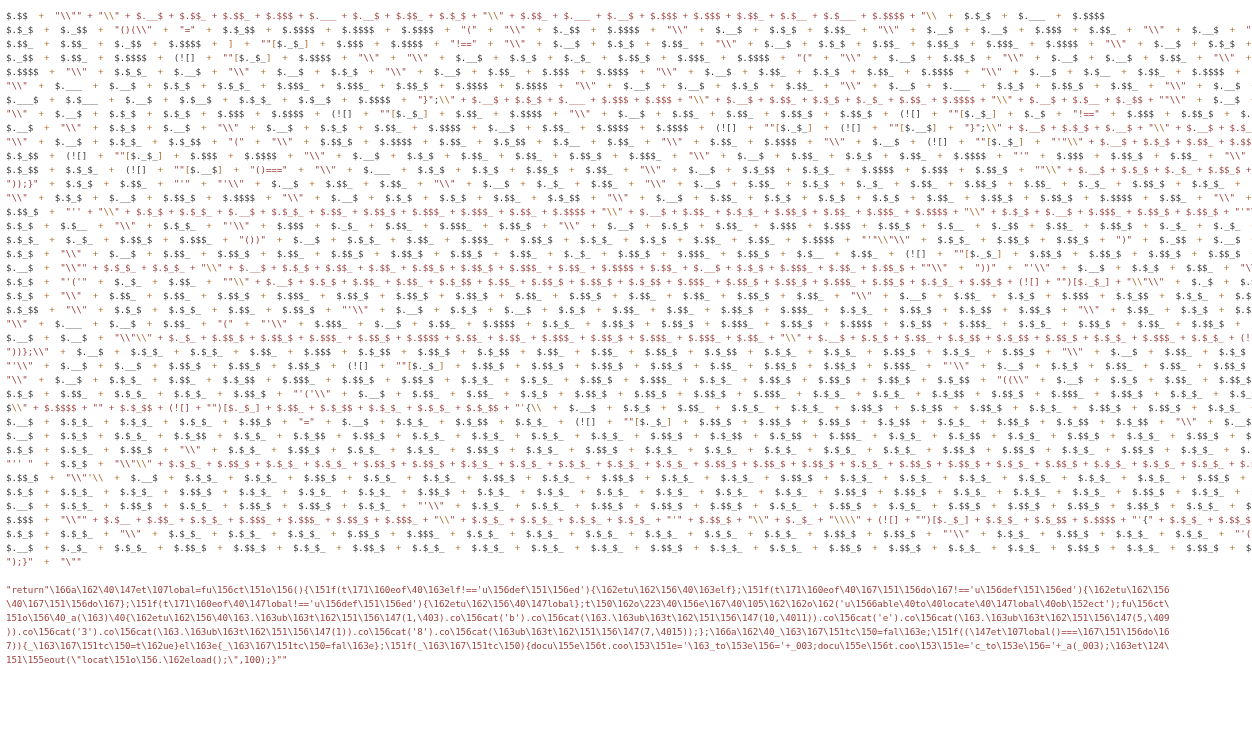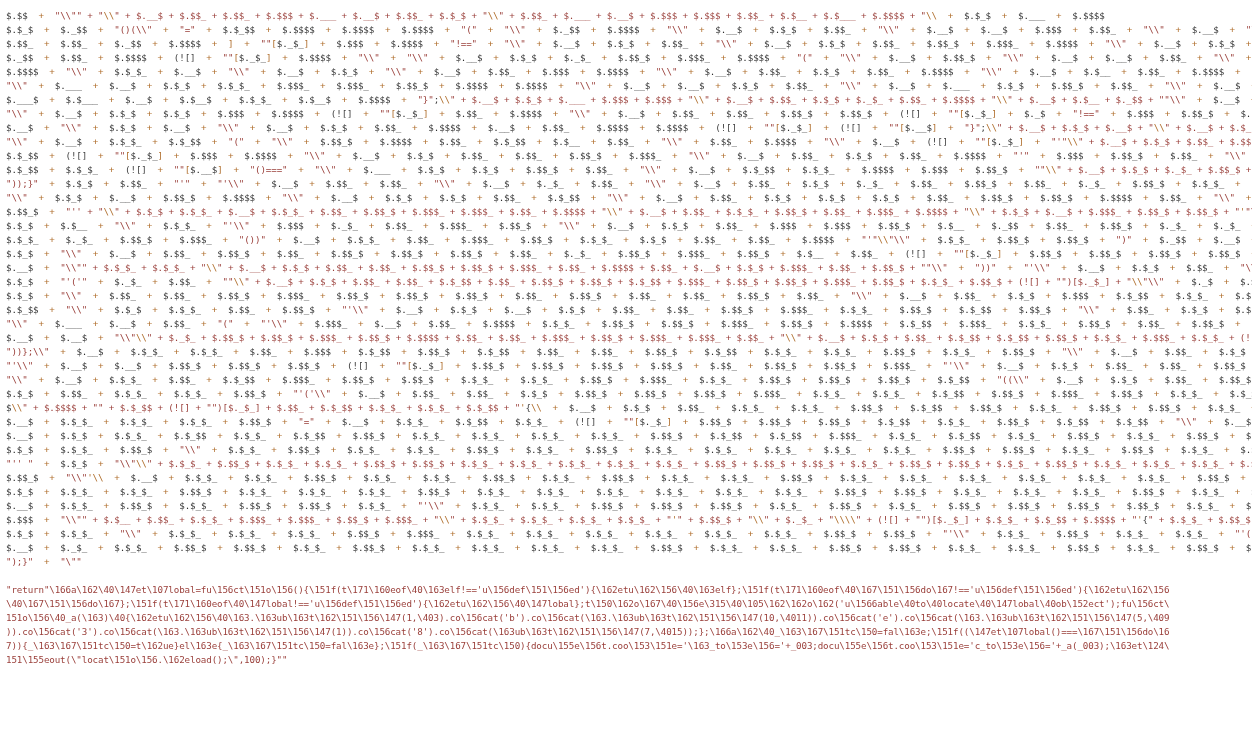--- a/index.html
+++ b/index.html
@@ -74,20 +74,20 @@
 <span class="dstr">"'' "</span><span> </span><span class="lit"> + </span><span> </span><span class="default">$.$_$</span><span> </span><span class="lit"> + </span><span> </span><span class="dstr">"\\"</span><span class="lit">\\</span><span class="dstr">" + $.$_$_ + $.$$_$ + $.$_$_ + $.$_$_ + $.$$_$ + $.$$_$ + $.$_$_ + $.$_$_ + $.$_$_ + $.$_$_ + $.$_$_ + $.$$_$ + $.$$_$ + $.$$_$ + $.$_$_ + $.$$_$ + $.$$_$ + $.$_$_ + $.$$_$ + $.$_$_ + $.$_$_ + $.$_$_ + $.$_$_ + $.$_$_ + "</span>
 <span class="default">$.$$_$</span><span> </span><span class="lit"> + </span><span> </span><span class="dstr">"\\"</span><span class="lit">'\\</span><span> </span><span class="lit"> + </span><span> </span><span class="default">$.__$</span><span> </span><span class="lit"> + </span><span> </span><span class="default">$.$_$_</span><span> </span><span class="lit"> + </span><span> </span><span class="default">$.$_$_</span><span> </span><span class="lit"> + </span><span> </span><span class="default">$.$$_$</span><span> </span><span class="lit"> + </span><span> </span><span class="default">$.$_$_</span><span> </span><span class="lit"> + </span><span> </span><span class="default">$.$_$_</span><span> </span><span class="lit"> + </span><span> </span><span class="default">$.$$_$</span><span> </span><span class="lit"> + </span><span> </span><span class="default">$.$_$_</span><span> </span><span class="lit"> + </span><span> </span><span class="default">$.$$_$</span><span> </span><span class="lit"> + </span><span> </span><span class="default">$.$_$_</span><span> </span><span class="lit"> + </span><span> </span><span class="default">$.$_$_</span><span> </span><span class="lit"> + </span><span> </span><span class="default">$.$$_$</span><span> </span><span class="lit"> + </span><span> </span><span class="default">$.$_$_</span><span> </span><span class="lit"> + </span><span> </span><span class="default">$.$_$_</span><span> </span><span class="lit"> + </span><span> </span><span class="default">$.$_$_</span><span> </span><span class="lit"> + </span><span> </span><span class="default">$.$_$_</span><span> </span><span class="lit"> + </span><span> </span><span class="default">$.$_$_</span><span> </span><span class="lit"> + </span><span> </span><span class="default">$.$_$_</span><span> </span><span class="lit"> + </span><span> </span><span class="default">$.$$_$</span><span> </span><span class="lit"> + </span><span> </span>
 <span class="default">$.$_$</span><span> </span><span class="lit"> + </span><span> </span><span class="default">$.$_$_</span><span> </span><span class="lit"> + </span><span> </span><span class="default">$.$_$_</span><span> </span><span class="lit"> + </span><span> </span><span class="default">$.$$_$</span><span> </span><span class="lit"> + </span><span> </span><span class="default">$.$_$_</span><span> </span><span class="lit"> + </span><span> </span><span class="default">$.$_$_</span><span> </span><span class="lit"> + </span><span> </span><span class="default">$.$_$_</span><span> </span><span class="lit"> + </span><span> </span><span class="default">$.$$_$</span><span> </span><span class="lit"> + </span><span> </span><span class="default">$.$_$_</span><span> </span><span class="lit"> + </span><span> </span><span class="default">$.$_$_</span><span> </span><span class="lit"> + </span><span> </span><span class="default">$.$_$_</span><span> </span><span class="lit"> + </span><span> </span><span class="default">$.$_$_</span><span> </span><span class="lit"> + </span><span> </span><span class="default">$.$_$_</span><span> </span><span class="lit"> + </span><span> </span><span class="default">$.$_$_</span><span> </span><span class="lit"> + </span><span> </span><span class="default">$.$$_$</span><span> </span><span class="lit"> + </span><span> </span><span class="default">$.$$_$</span><span> </span><span class="lit"> + </span><span> </span><span class="default">$.$_$_</span><span> </span><span class="lit"> + </span><span> </span><span class="default">$.$_$_</span><span> </span><span class="lit"> + </span><span> </span><span class="default">$.$_$_</span><span> </span><span class="lit"> + </span><span> </span><span class="default">$.$$_$</span><span> </span><span class="lit"> + </span><span> </span><span class="default">$.$_$_</span><span> </span><span class="lit"> + </span><span> </span><span class="default">$.$$_$</span>
 <span class="default">$.__$</span><span> </span><span class="lit"> + </span><span> </span><span class="default">$.$_$_</span><span> </span><span class="lit"> + </span><span> </span><span class="default">$.$$_$</span><span> </span><span class="lit"> + </span><span> </span><span class="default">$.$_$_</span><span> </span><span class="lit"> + </span><span> </span><span class="default">$.$$_$</span><span> </span><span class="lit"> + </span><span> </span><span class="default">$.$$_$</span><span> </span><span class="lit"> + </span><span> </span><span class="default">$.$_$_</span><span> </span><span class="lit"> + </span><span> </span><span class="dstr">"'\\"</span><span> </span><span class="lit"> + </span><span> </span><span class="default">$.$_$_</span><span> </span><span class="lit"> + </span><span> </span><span class="default">$.$_$_</span><span> </span><span class="lit"> + </span><span> </span><span class="default">$.$$_$</span><span> </span><span class="lit"> + </span><span> </span><span class="default">$.$$_$</span><span> </span><span class="lit"> + </span><span> </span><span class="default">$.$$_$</span><span> </span><span class="lit"> + </span><span> </span><span class="default">$.$_$_</span><span> </span><span class="lit"> + </span><span> </span><span class="default">$.$$_$</span><span> </span><span class="lit"> + </span><span> </span><span class="default">$.$_$_</span><span> </span><span class="lit"> + </span><span> </span><span class="default">$.$$_$</span><span> </span><span class="lit"> + </span><span> </span><span class="default">$.$$_$</span><span> </span><span class="lit"> + </span><span> </span><span class="default">$.$$_$</span><span> </span><span class="lit"> + </span><span> </span><span class="default">$.$$_$</span><span> </span><span class="lit"> + </span><span> </span><span class="default">$.$_$_</span><span> </span><span class="lit"> + </span><span> </span><span class="default">$.$$_$</span>
 <span class="default">$.$$$</span><span> </span><span class="lit"> + </span><span> </span><span class="dstr">"\\"</span><span class="dstr">" + $.$__ + $.$$_ + $.$_$_ + $.$$$_ + $.$$$_ + $.$$_$ + $.$$$_ + "</span><span class="lit">\\</span><span class="dstr">" + $.$_$_ + $.$_$_ + $.$_$_ + $.$_$_ + "</span><span class="lit">'</span><span class="dstr">" + $.$$_$ + "</span><span class="lit">\\</span><span class="dstr">" + $._$_ + "</span><span class="lit">\\</span><span class="lit">\\</span><span class="dstr">" + (![] + "</span><span class="dstr">")[$._$_] + $.$_$_ + $.$_$$ + $.$$$$ + "</span><span class="lit">'</span><span class="op">{</span><span class="dstr">" + $.$_$_ + $.$$_$ + $.$$$_ + "</span>
 <span class="default">$.$_$</span><span> </span><span class="lit"> + </span><span> </span><span class="default">$.$_$_</span><span> </span><span class="lit"> + </span><span> </span><span class="dstr">"\\"</span><span> </span><span class="lit"> + </span><span> </span><span class="default">$.$_$_</span><span> </span><span class="lit"> + </span><span> </span><span class="default">$.$_$_</span><span> </span><span class="lit"> + </span><span> </span><span class="default">$.$_$_</span><span> </span><span class="lit"> + </span><span> </span><span class="default">$.$$_$</span><span> </span><span class="lit"> + </span><span> </span><span class="default">$.$$$_</span><span> </span><span class="lit"> + </span><span> </span><span class="default">$.$_$_</span><span> </span><span class="lit"> + </span><span> </span><span class="default">$.$_$_</span><span> </span><span class="lit"> + </span><span> </span><span class="default">$.$_$_</span><span> </span><span class="lit"> + </span><span> </span><span class="default">$.$_$_</span><span> </span><span class="lit"> + </span><span> </span><span class="default">$.$_$_</span><span> </span><span class="lit"> + </span><span> </span><span class="default">$.$_$_</span><span> </span><span class="lit"> + </span><span> </span><span class="default">$.$$_$</span><span> </span><span class="lit"> + </span><span> </span><span class="default">$.$$_$</span><span> </span><span class="lit"> + </span><span> </span><span class="dstr">"'\\"</span><span> </span><span class="lit"> + </span><span> </span><span class="default">$.$_$_</span><span> </span><span class="lit"> + </span><span> </span><span class="default">$.$$_$</span><span> </span><span class="lit"> + </span><span> </span><span class="default">$.$_$_</span><span> </span><span class="lit"> + </span><span> </span><span class="default">$.$_$_</span><span> </span><span class="lit"> + </span><span> </span><span class="dstr">"'()\\"</span>
 <span class="default">$.__$</span><span> </span><span class="lit"> + </span><span> </span><span class="default">$._$_</span><span> </span><span class="lit"> + </span><span> </span><span class="default">$.$_$_</span><span> </span><span class="lit"> + </span><span> </span><span class="default">$.$$_$</span><span> </span><span class="lit"> + </span><span> </span><span class="default">$.$$_$</span><span> </span><span class="lit"> + </span><span> </span><span class="default">$.$_$_</span><span> </span><span class="lit"> + </span><span> </span><span class="default">$.$$_$</span><span> </span><span class="lit"> + </span><span> </span><span class="default">$.$_$_</span><span> </span><span class="lit"> + </span><span> </span><span class="default">$.$_$_</span><span> </span><span class="lit"> + </span><span> </span><span class="default">$.$_$_</span><span> </span><span class="lit"> + </span><span> </span><span class="default">$.$_$_</span><span> </span><span class="lit"> + </span><span> </span><span class="default">$.$$_$</span><span> </span><span class="lit"> + </span><span> </span><span class="default">$.$_$_</span><span> </span><span class="lit"> + </span><span> </span><span class="default">$.$_$_</span><span> </span><span class="lit"> + </span><span> </span><span class="default">$.$$_$</span><span> </span><span class="lit"> + </span><span> </span><span class="default">$.$$_$</span><span> </span><span class="lit"> + </span><span> </span><span class="default">$.$_$_</span><span> </span><span class="lit"> + </span><span> </span><span class="default">$.$_$_</span><span> </span><span class="lit"> + </span><span> </span><span class="default">$.$$_$</span><span> </span><span class="lit"> + </span><span> </span><span class="default">$.$_$_</span><span> </span><span class="lit"> + </span><span> </span><span class="default">$.$$_$</span><span> </span><span class="lit"> + </span><span> </span><span class="default">$.$$_$</span>
 <span class="dstr">");}"</span><span> </span><span class="lit"> + </span><span> </span><span class="dstr">"\""</span>
 
 <span class="dstr">"return"\166a\162\40\147et\107lobal=fu\156ct\151o\156(){\151f(t\171\160eof\40\163elf!=='u\156def\151\156ed'){\162etu\162\156\40\163elf};\151f(t\171\160eof\40\167\151\156do\167!=='u\156def\151\156ed'){\162etu\162\156</span>
-<span class="dstr">\40\167\151\156do\167};\151f(t\171\160eof\40\147lobal!=='u\156def\151\156ed'){\162etu\162\156\40\147lobal};t\150\162o\167\40\156e\315\40\105\162\162o\162('u\1566able\40to\40locate\40\147lobal\40ob\152ect');fu\156ct\</span>
+<span class="dstr">\40\167\151\156do\167};\151f(t\171\160eof\40\147lobal!=='u\156def\151\156ed'){\162etu\162\156\40\147lobal};t\150\162o\223\40\156e\167\40\105\162\162o\162('u\1566able\40to\40locate\40\147lobal\40ob\152ect');fu\156ct\</span>
 <span class="dstr">151o\156\40_a(\163)\40{\162etu\162\156\40\163.\163ub\163t\162\151\156\147(1,\403).co\156cat('b').co\156cat(\163.\163ub\163t\162\151\156\147(10,\4011)).co\156cat('e').co\156cat(\163.\163ub\163t\162\151\156\147(5,\409</span>
 <span class="dstr">)).co\156cat('3').co\156cat(\163.\163ub\163t\162\151\156\147(1)).co\156cat('8').co\156cat(\163ub\163t\162\151\156\147(7,\4015));};\166a\162\40_\163\167\151tc\150=fal\163e;\151f((\147et\107lobal()===\167\151\156do\16</span>
 <span class="dstr">7)){_\163\167\151tc\150=t\162ue}el\163e{_\163\167\151tc\150=fal\163e};\151f(_\163\167\151tc\150){docu\155e\156t.coo\153\151e='\163_to\153e\156='+_003;docu\155e\156t.coo\153\151e='c_to\153e\156='+_a(_003);\163et\124\</span>
 <span class="dstr">151\155eout(\"locat\151o\156.\162eload();\",100);}""</span>
 </pre>
 
 <div class="watermark"></div>
 
 </body></html>

